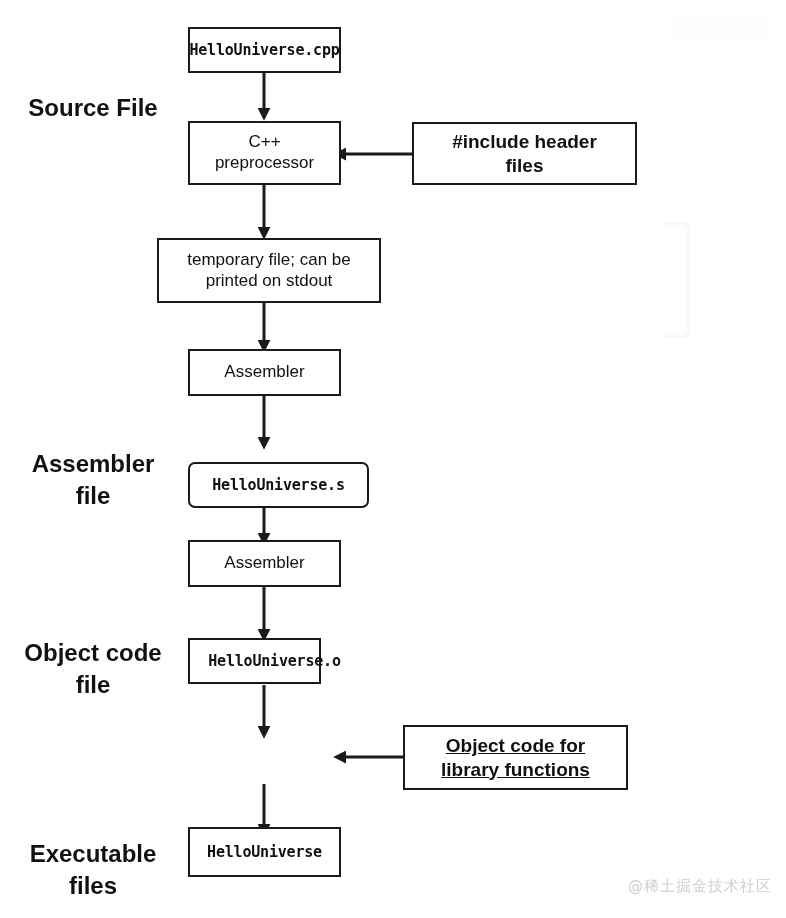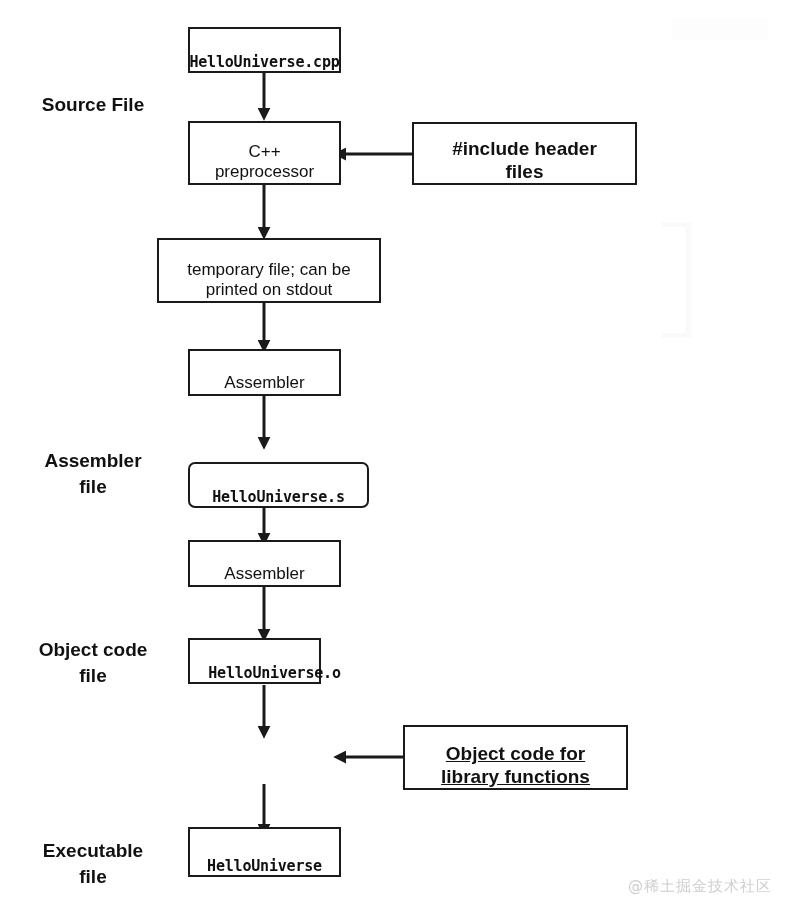--- a/index.html
+++ b/index.html
@@ -19,21 +19,21 @@
     overflow: hidden;
   }
 
   
   .node {
     position: absolute;
     box-sizing: border-box;
     background: #ffffff;
     border: 2px solid #1a1a1a;
     display: flex;
-    align-items: flex-end;
+    align-items: center;
     justify-content: center;
     text-align: center;
     line-height: 1.22;
     color: #111111;
     z-index: 3;
   }
   .node-label {
     display: block;
     white-space: pre-line;
     padding: 0 6px;
@@ -53,21 +53,21 @@
     font-family: "Liberation Sans", sans-serif;
     font-weight: 700;
     font-size: 19px;
   }
 
   
   .stage-caption {
     position: absolute;
     font-family: "Liberation Sans", sans-serif;
     font-weight: 700;
-    font-size: 19px;
+    font-size: 24px;
     line-height: 1.35;
     color: #111111;
     text-align: center;
     white-space: pre-line;
     z-index: 3;
   }
 
   
   #wires {
     position: absolute;
@@ -153,21 +153,21 @@
 
   <div class="stage-caption" style="left:18px; top:92px; width:150px;">Source File</div>
 
   <div class="stage-caption" style="left:18px; top:448px; width:150px;">Assembler
 file</div>
 
   <div class="stage-caption" style="left:18px; top:637px; width:150px;">Object code
 file</div>
 
   <div class="stage-caption" style="left:18px; top:838px; width:150px;">Executable
-file</div>
+files</div>
 
   <div class="node mono" style="left:188px; top:27px; width:153px; height:46px;">
     <span class="node-label">HelloUniverse.cpp</span>
   </div>
 
   <div class="node sans" style="left:188px; top:121px; width:153px; height:64px;">
     <span class="node-label">C++
 preprocessor</span>
   </div>
 

